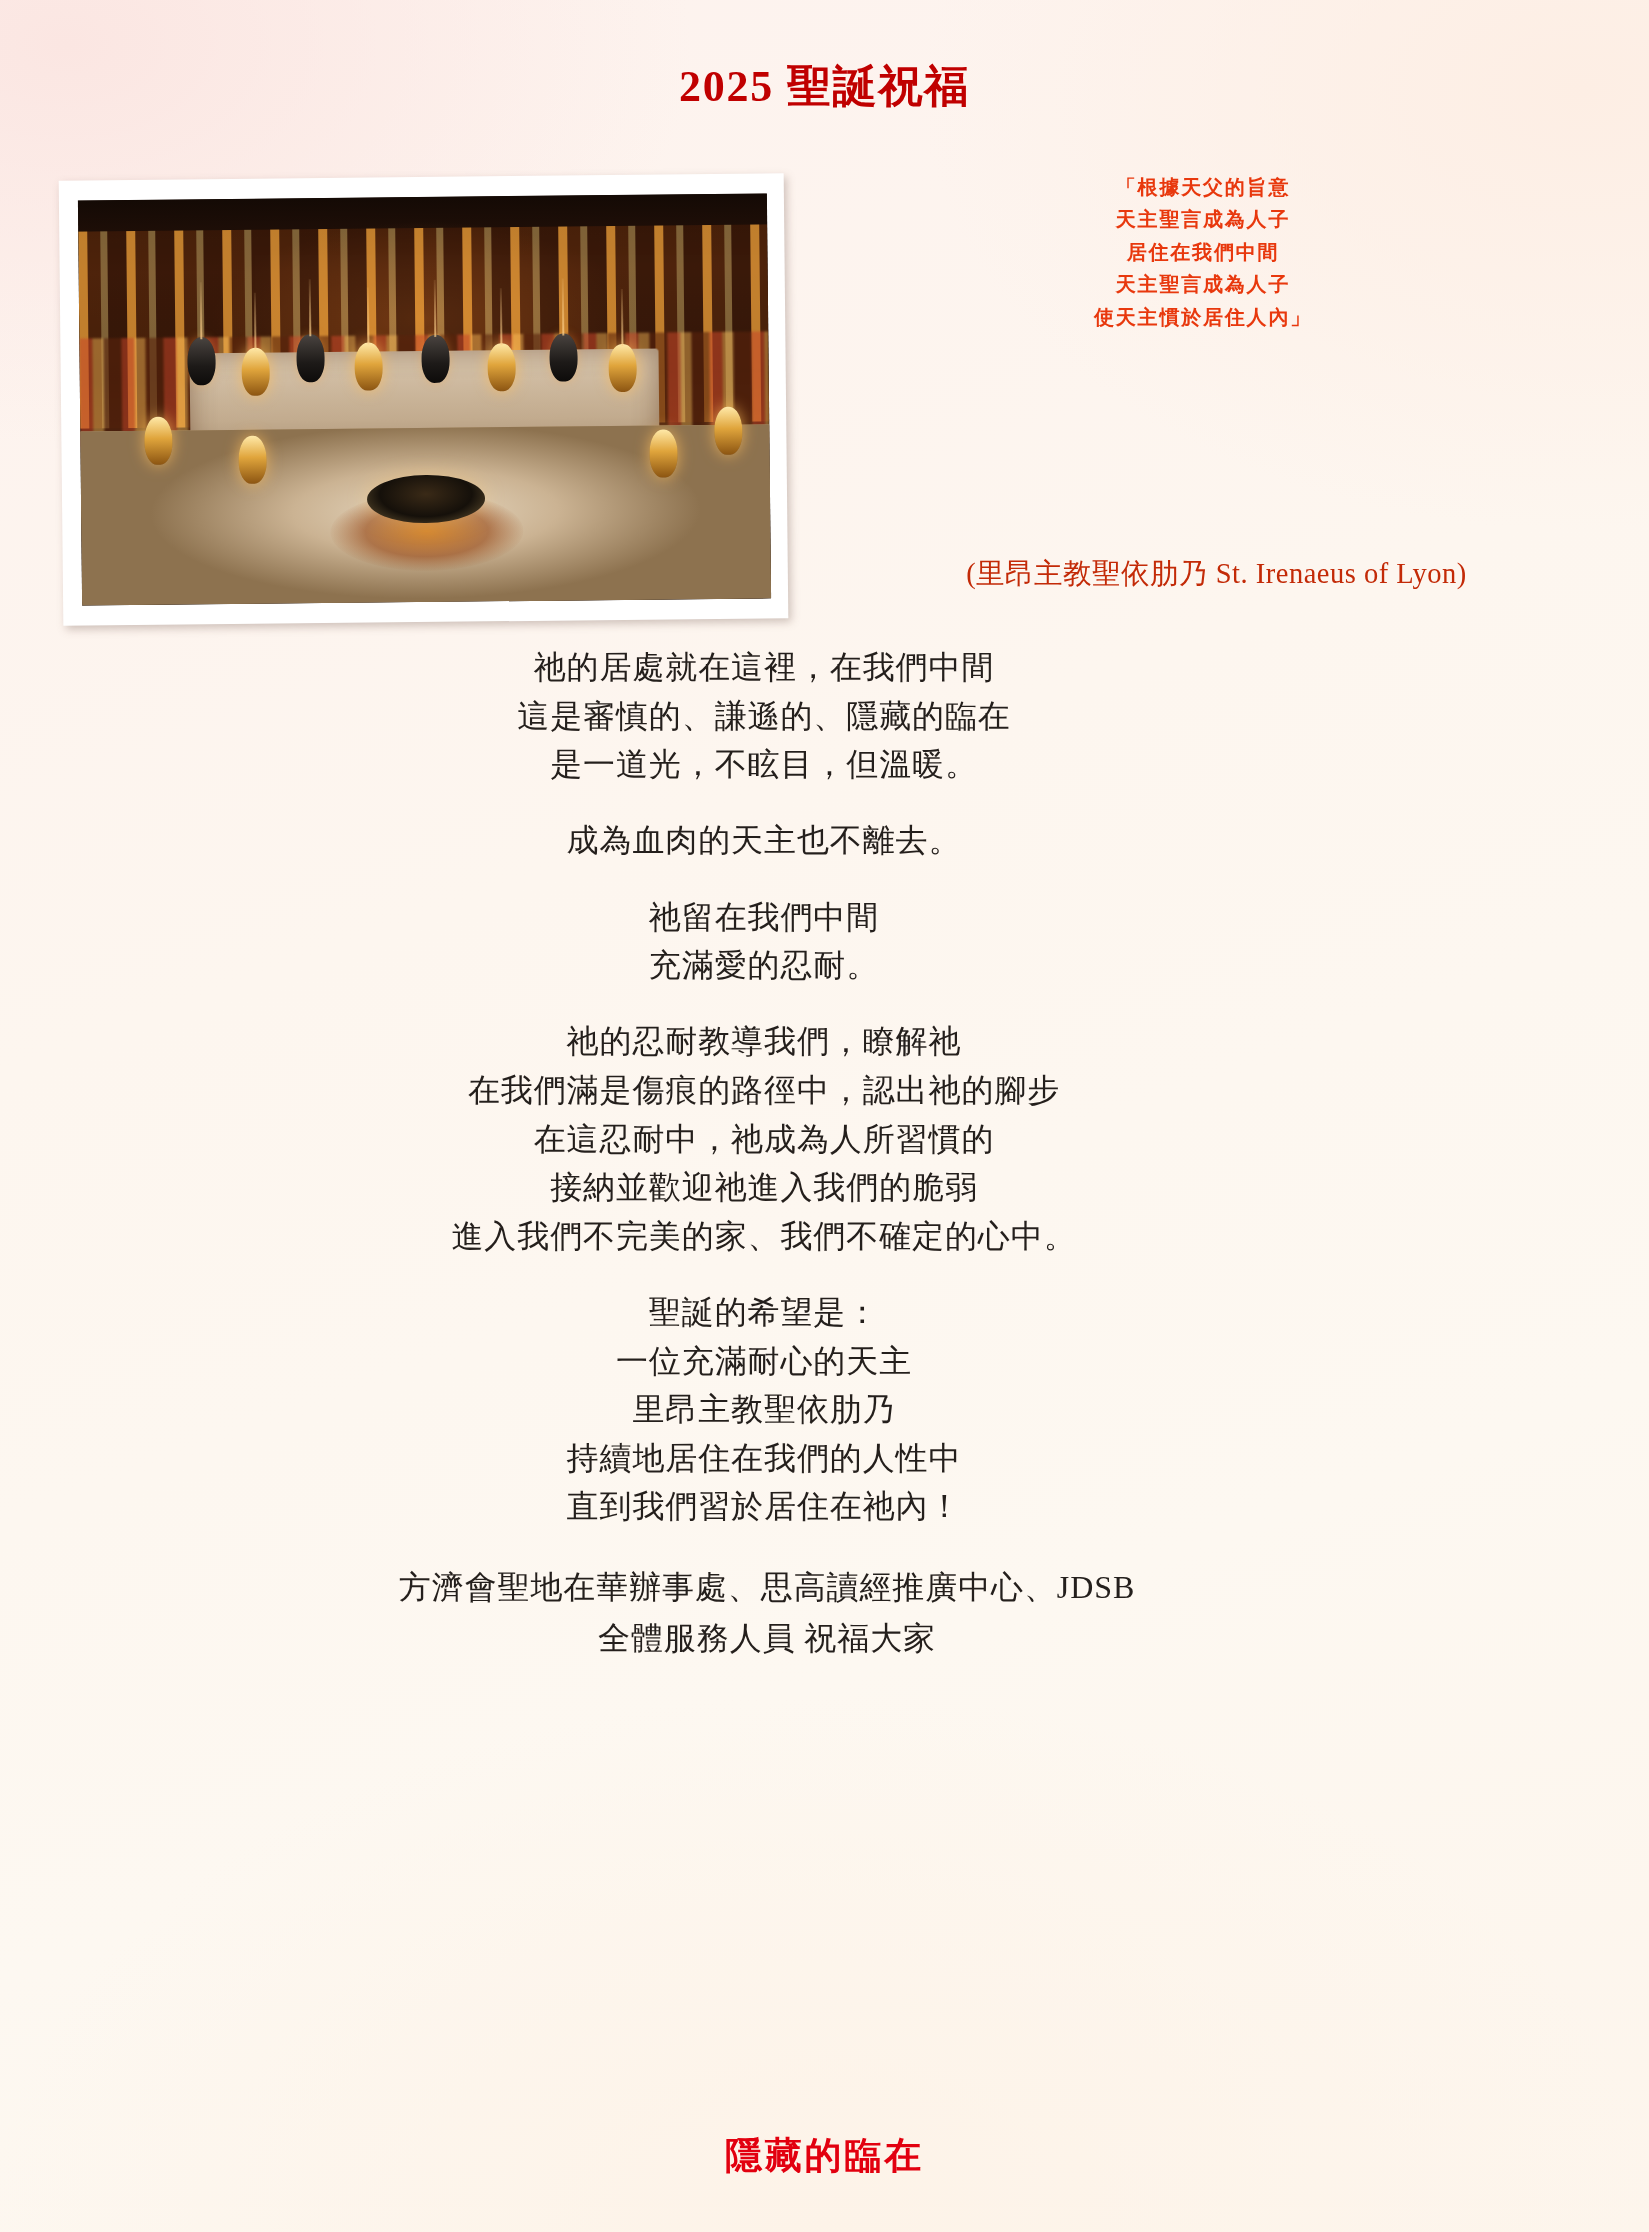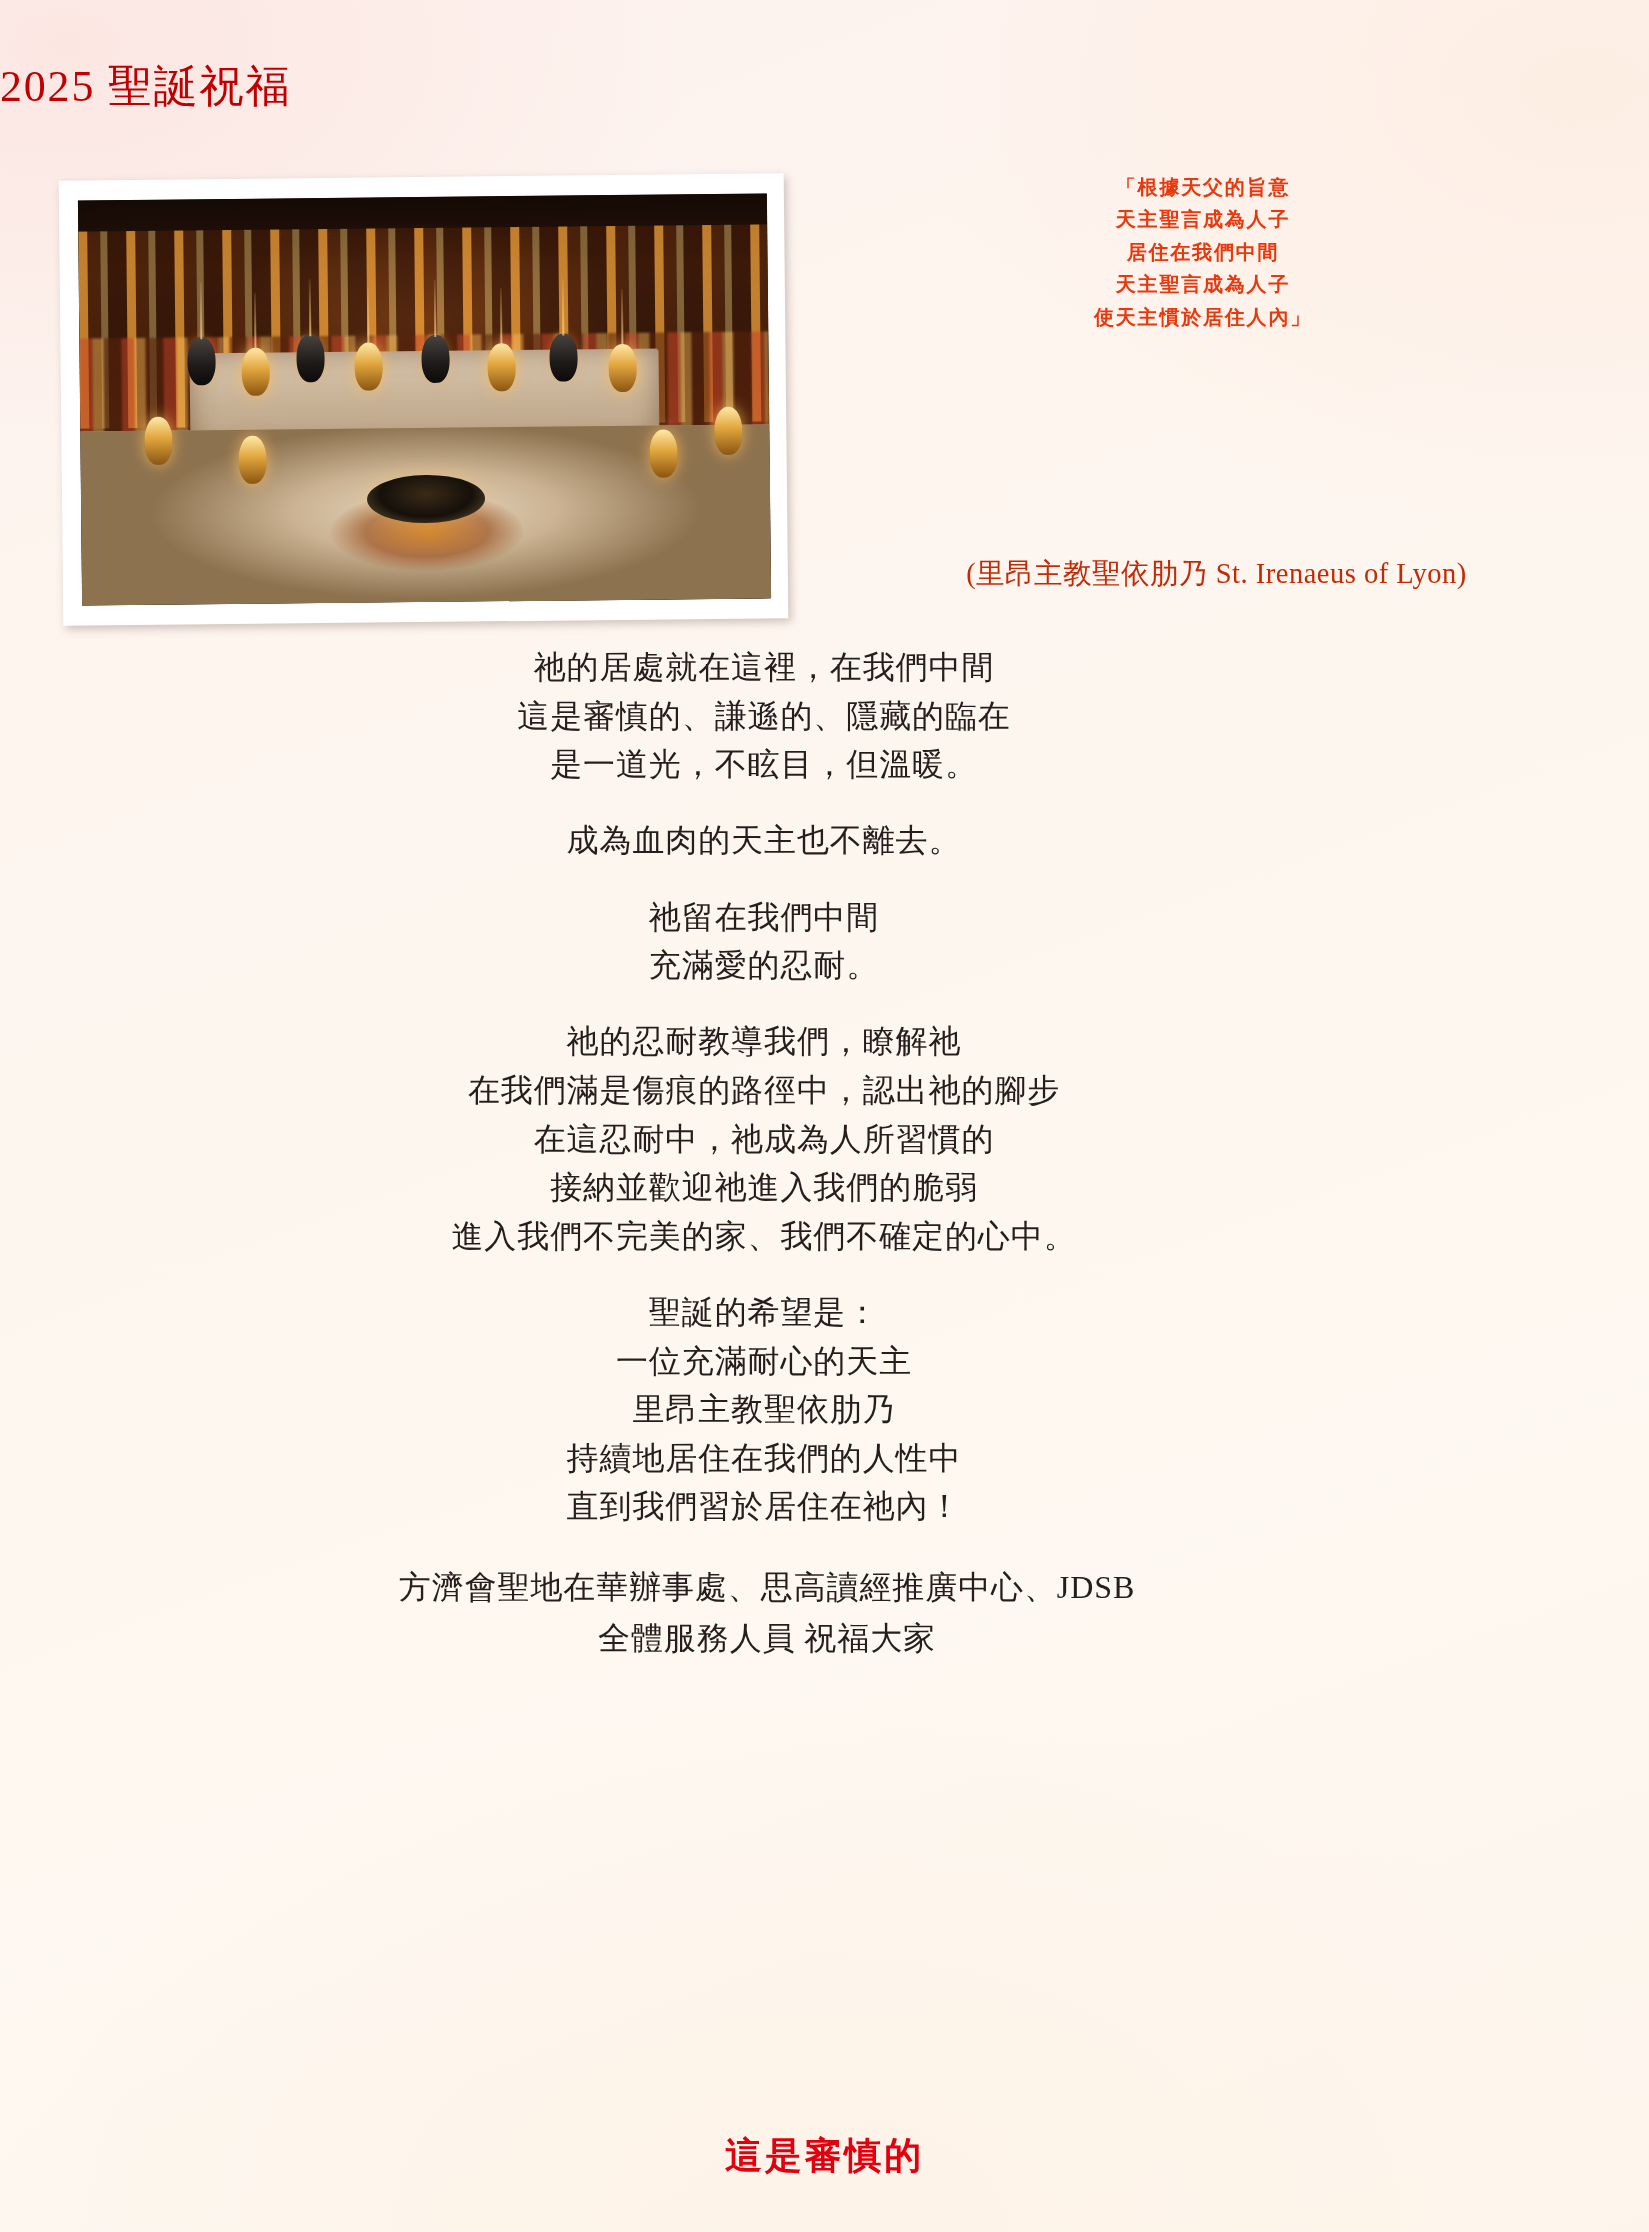--- a/index.html
+++ b/index.html
@@ -23,23 +23,24 @@
     height: 2232px;
     box-sizing: border-box;
   }
 
   
   .title {
     position: absolute;
     top: 57px;
     left: 0;
     width: 1649px;
+    text-align: center;
     color: #c00000;
     font-size: 44px;
-    font-weight: normal;
+    font-weight: bold;
     letter-spacing: 1.8px;
   }
 
   
   .photo-frame {
     position: absolute;
     left: 61px;
     top: 177px;
     width: 725px;
     height: 445px;
@@ -290,16 +291,16 @@
       <div class="line">直到我們習於居住在祂內！</div>
     </div>
 
     <div class="signature">
       <div class="line">方濟會聖地在華辦事處、思高讀經推廣中心、JDSB</div>
       <div class="line">全體服務人員  祝福大家</div>
     </div>
 
   </div>
 
-  <div class="footer-greeting">這是審慎的</div>
+  <div class="footer-greeting">隱藏的臨在</div>
 
 </div>
 
 
 </body></html>

